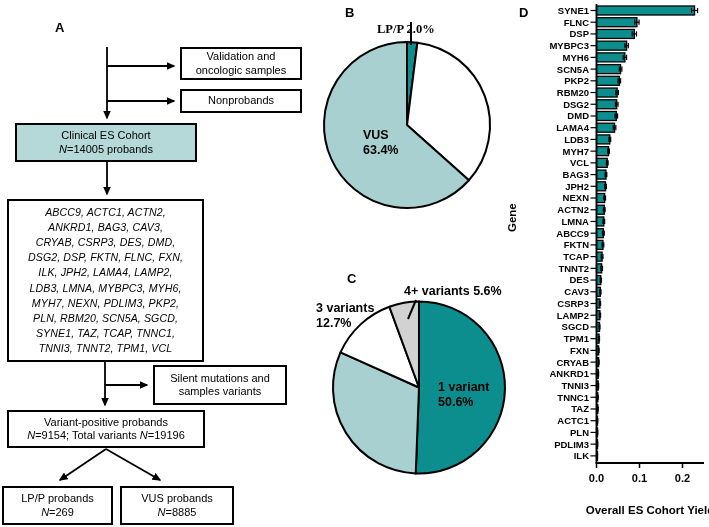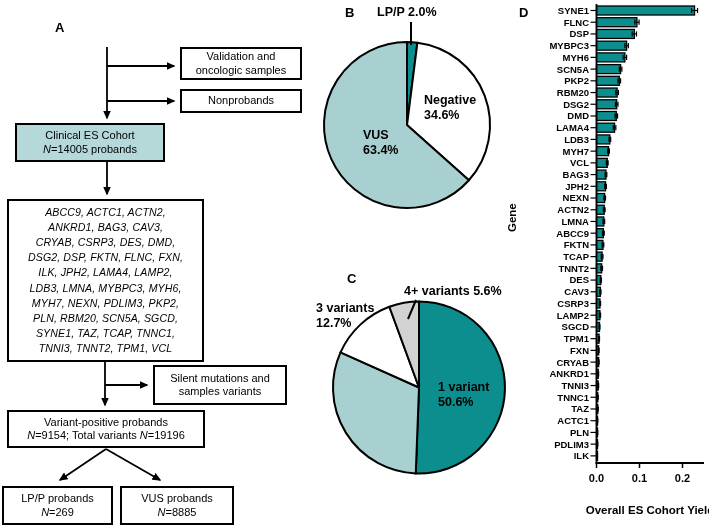--- a/index.html
+++ b/index.html
@@ -60,21 +60,21 @@
 
   <div class="box" style="left:180px; top:47px; width:122px; height:33px;">
     <span>Validation and
 oncologic samples</span>
   </div>
 
   <div class="box" style="left:180px; top:89px; width:122px; height:24px;">
     <span>Nonprobands</span>
   </div>
 
-  <div class="box teal" style="left:15px; top:123px; width:150px; height:39px;">
+  <div class="box teal" style="left:15px; top:123px; width:182px; height:39px;">
     <span>Clinical ES Cohort</span>
     <span class="itn"><i>N</i>=14005 probands</span>
   </div>
 
   <div class="box genebox" style="left:7px; top:199px; width:197px; height:163px;">
     <span>ABCC9, ACTC1, ACTN2,
 ANKRD1, BAG3, CAV3,
 CRYAB, CSRP3, DES, DMD,
 DSG2, DSP, FKTN, FLNC, FXN,
 ILK, JPH2, LAMA4, LAMP2,
@@ -107,23 +107,21 @@
 
   <div class="panel-label" style="left:345px; top:5px;">B</div>
 
   <svg width="215" height="230" style="left:300px; top:0;" xmlns="http://www.w3.org/2000/svg">
       <path d="M107,125 L107.00,42.00 A83,83 0 0 1 117.40,42.65 Z" fill="#0d8e8e" stroke="#000" stroke-width="2" stroke-linejoin="round"></path>
       <path d="M107,125 L117.40,42.65 A83,83 0 0 1 168.91,180.28 Z" fill="#ffffff" stroke="#000" stroke-width="2" stroke-linejoin="round"></path>
       <path d="M107,125 L168.91,180.28 A83,83 0 1 1 107.00,42.00 Z" fill="#a9d0d0" stroke="#000" stroke-width="2" stroke-linejoin="round"></path>
       <line x1="111" y1="22" x2="111" y2="45" stroke="#000" stroke-width="2"></line>
     </svg>
 
-  <div class="pie-label" style="left:377px; top:5px;">LP/P 2.0%</div>
-  <div class="pie-label" style="left:424px; top:93px;">Negative
-34.6%</div>
+  <div class="pie-label" style="left:377px; top:22px;font-family:Liberation Serif, serif;">LP/P 2.0%</div>
   <div class="pie-label" style="left:363px; top:128px;">VUS
 63.4%</div>
 
   <div class="panel-label" style="left:347px; top:271px;">C</div>
 
   <svg width="215" height="257" style="left:300px; top:270px;" xmlns="http://www.w3.org/2000/svg">
       <path d="M119,117.5 L119.00,31.50 A86,86 0 1 1 115.76,203.44 Z" fill="#0d8e8e" stroke="#000" stroke-width="2" stroke-linejoin="round"></path>
       <path d="M119,117.5 L115.76,203.44 A86,86 0 0 1 40.51,82.36 Z" fill="#a9d0d0" stroke="#000" stroke-width="2" stroke-linejoin="round"></path>
       <path d="M119,117.5 L40.51,82.36 A86,86 0 0 1 89.36,36.77 Z" fill="#ffffff" stroke="#000" stroke-width="2" stroke-linejoin="round"></path>
       <path d="M119,117.5 L89.36,36.77 A86,86 0 0 1 119.00,31.50 Z" fill="#d2d2d2" stroke="#000" stroke-width="2" stroke-linejoin="round"></path>

